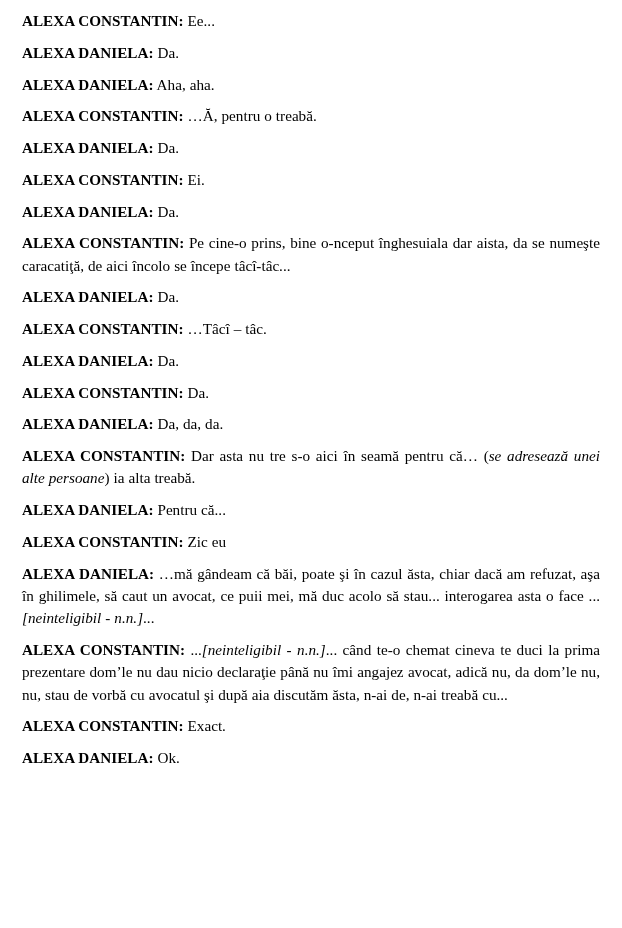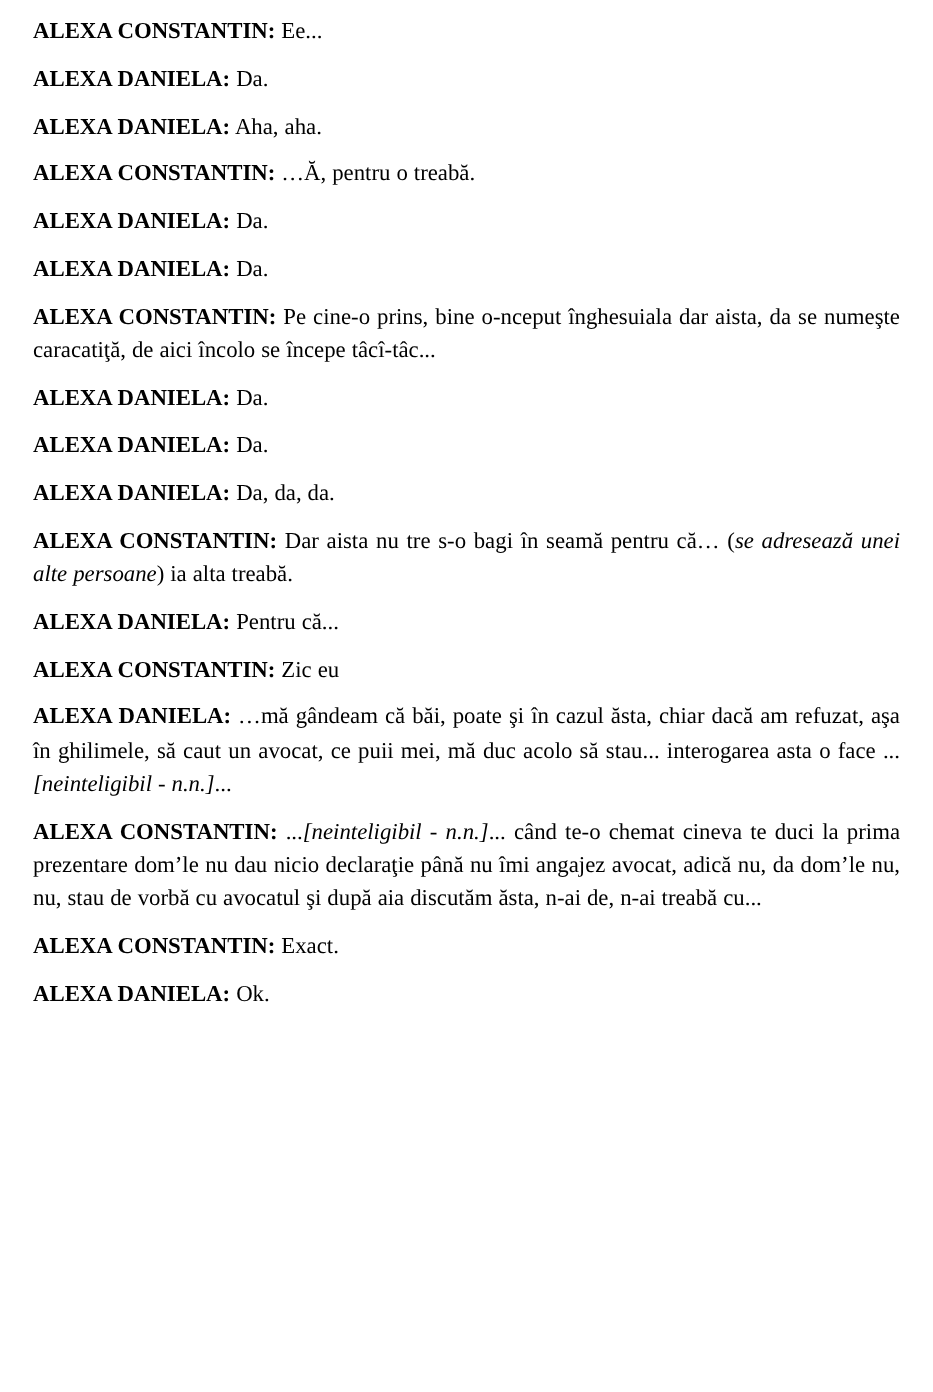--- a/index.html
+++ b/index.html
@@ -52,26 +52,29 @@
 </head>
 <body>
 
 <div class="page">
   <div class="transcript" id="transcript">
       <p class="line"><span class="speaker">ALEXA CONSTANTIN</span><span class="sep">:</span><span class="text"> Ee...</span></p>
       <p class="line"><span class="speaker">ALEXA DANIELA</span><span class="sep">:</span><span class="text"> Da.</span></p>
       <p class="line"><span class="speaker">ALEXA DANIELA</span><span class="sep">:</span><span class="text"> Aha, aha.</span></p>
       <p class="line"><span class="speaker">ALEXA CONSTANTIN</span><span class="sep">:</span><span class="text"> …Ă, pentru o treabă.</span></p>
       <p class="line"><span class="speaker">ALEXA DANIELA</span><span class="sep">:</span><span class="text"> Da.</span></p>
+      <p class="line"><span class="speaker">ALEXA CONSTANTIN</span><span class="sep">:</span><span class="text"> Ei.</span></p>
       <p class="line"><span class="speaker">ALEXA DANIELA</span><span class="sep">:</span><span class="text"> Da.</span></p>
       <p class="line"><span class="speaker">ALEXA CONSTANTIN</span><span class="sep">:</span><span class="text"> Pe cine-o prins, bine o-nceput înghesuiala dar aista, da se numeşte caracatiţă, de aici încolo se începe tâcî-tâc...</span></p>
       <p class="line"><span class="speaker">ALEXA DANIELA</span><span class="sep">:</span><span class="text"> Da.</span></p>
+      <p class="line"><span class="speaker">ALEXA CONSTANTIN</span><span class="sep">:</span><span class="text"> …Tâcî – tâc.</span></p>
       <p class="line"><span class="speaker">ALEXA DANIELA</span><span class="sep">:</span><span class="text"> Da.</span></p>
+      <p class="line"><span class="speaker">ALEXA CONSTANTIN</span><span class="sep">:</span><span class="text"> Da.</span></p>
       <p class="line"><span class="speaker">ALEXA DANIELA</span><span class="sep">:</span><span class="text"> Da, da, da.</span></p>
-      <p class="line"><span class="speaker">ALEXA CONSTANTIN</span><span class="sep">:</span><span class="text"> Dar aista nu tre s-o bagi în seamă pentru că… (</span><span class="text ital">se adresează unei alte persoane</span><span class="text">) ia alta treabă.</span></p>
+      <p class="line"><span class="speaker">ALEXA CONSTANTIN</span><span class="sep">:</span><span class="text"> Dar asta nu tre s-o aici în seamă pentru că… (</span><span class="text ital">se adresează unei alte persoane</span><span class="text">) ia alta treabă.</span></p>
       <p class="line"><span class="speaker">ALEXA DANIELA</span><span class="sep">:</span><span class="text"> Pentru că...</span></p>
       <p class="line"><span class="speaker">ALEXA CONSTANTIN</span><span class="sep">:</span><span class="text"> Zic eu</span></p>
       <p class="line"><span class="speaker">ALEXA DANIELA</span><span class="sep">:</span><span class="text"> …mă gândeam că băi, poate şi în cazul ăsta, chiar dacă am refuzat, aşa în ghilimele, să caut un avocat, ce puii mei, mă duc acolo să stau... interogarea asta o face ...</span><span class="text ital">[neinteligibil - n.n.]</span><span class="text">...</span></p>
       <p class="line"><span class="speaker">ALEXA CONSTANTIN</span><span class="sep">:</span><span class="text"> ...</span><span class="text ital">[neinteligibil - n.n.]</span><span class="text">... când te-o chemat cineva te duci la prima prezentare dom’le nu dau nicio declaraţie până nu îmi angajez avocat, adică nu, da dom’le nu, nu, stau de vorbă cu avocatul şi după aia discutăm ăsta, n-ai de, n-ai treabă cu...</span></p>
       <p class="line"><span class="speaker">ALEXA CONSTANTIN</span><span class="sep">:</span><span class="text"> Exact.</span></p>
       <p class="line"><span class="speaker">ALEXA DANIELA</span><span class="sep">:</span><span class="text"> Ok.</span></p>
     </div>
 </div>
 
 </body></html>

